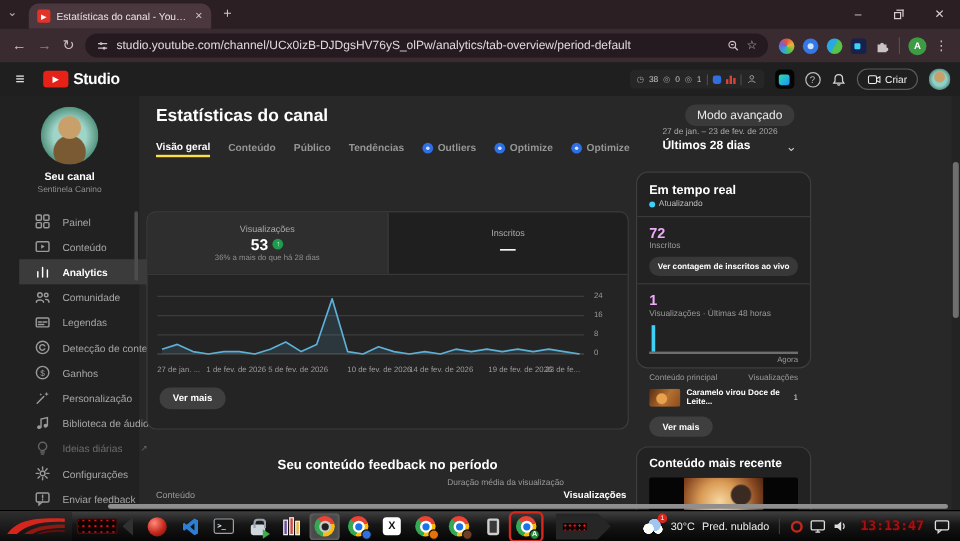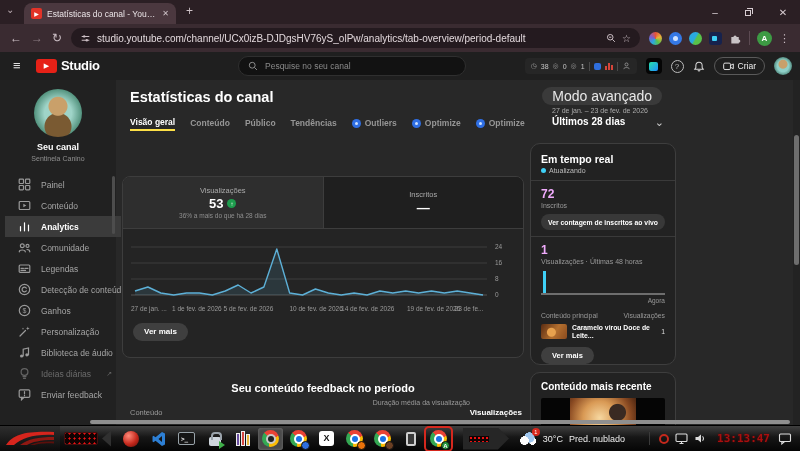--- a/index.html
+++ b/index.html
@@ -77,36 +77,36 @@
 
   
   .sidebar{position:absolute;left:0;top:0;bottom:0;width:116px;background:#212121;}
   .ch-avatar{position:absolute;left:34px;top:9px;width:48px;height:48px;border-radius:50%;
     background:
       radial-gradient(circle at 50% 36%,#c9a06a 0 9px,transparent 10px),
       radial-gradient(circle at 50% 78%,#7a5a32 0 13px,transparent 14px),
       radial-gradient(circle at 50% 50%,#9fd4c8 0 40%,#4f8f7a 72%,#2f5f4e 100%);}
   .ch-name{position:absolute;left:0;top:62px;width:116px;text-align:center;font-size:9px;font-weight:bold;color:#fff;}
   .ch-sub{position:absolute;left:0;top:75px;width:116px;text-align:center;font-size:7px;color:#8f8f8f;}
-  .side-nav{position:absolute;left:5px;top:94px;width:116px;}
+  .side-nav{position:absolute;left:16px;top:94px;width:116px;}
   .side-item{height:21px;display:flex;align-items:center;gap:10px;padding-left:13px;color:#a6a6a6;}
   .side-item .si{width:13px;height:13px;flex:0 0 auto;color:#9a9a9a;}
   .side-item .sl{font-size:8.5px;white-space:nowrap;overflow:hidden;}
   .side-item.active{background:#3b3b3b;color:#fff;}
   .side-item.active .si{color:#fff;}
   .side-item.active .sl{color:#fff;font-weight:bold;}
   .side-item.dimmed{opacity:0.55;}
   .side-item .ext{margin-left:auto;margin-right:9px;font-size:7px;color:#9a9a9a;}
   .side-scroll{position:absolute;right:1px;top:96px;width:3px;height:58px;background:#4d4d4d;border-radius:2px;}
 
   
   .content{position:absolute;left:116px;top:0;width:560px;bottom:0;}
   .page-title{position:absolute;left:14px;top:9px;font-size:14.5px;font-weight:bold;color:#fff;}
   .adv-pill{position:absolute;right:14px;top:7px;height:18px;background:#3a3a3a;border-radius:10px;
-    padding:0 10px;font-size:14px;color:#e8e8e8;display:flex;align-items:center;}
+    padding:0 10px;font-size:10px;color:#e8e8e8;display:flex;align-items:center;}
   .tabsrow{position:absolute;left:14px;top:36px;display:flex;gap:15px;align-items:center;height:16px;}
   .ptab{font-size:8.5px;font-weight:bold;color:#969696;display:flex;align-items:center;gap:4px;padding-bottom:2px;}
   .ptab.active{color:#fff;border-bottom:2px solid #fde047;}
   .ptab .bdot{width:9px;height:9px;border-radius:50%;background:#2f6fe4;position:relative;}
   .ptab .bdot::after{content:"";position:absolute;inset:3px;background:#cfe2ff;border-radius:50%;}
   .dateblock{position:absolute;right:28px;top:27px;text-align:left;}
   .date-range{font-size:7px;color:#ababab;}
   .date-period{font-size:10px;font-weight:bold;color:#fff;margin-top:2px;}
   .date-chev{position:absolute;right:12px;top:36px;color:#ccc;font-size:11px;}
   .headline{position:absolute;left:6px;top:64px;width:402px;text-align:center;font-size:12.5px;font-weight:bold;color:#fff;}
@@ -132,21 +132,21 @@
   .seemore{position:absolute;left:10px;top:146px;height:18px;background:#3f3f3f;border-radius:10px;
     padding:0 11px;color:#fff;font-size:8px;font-weight:bold;line-height:18px;display:inline-block;}
 
   .tc-title{position:absolute;left:6px;top:302px;width:402px;text-align:center;font-size:11px;font-weight:bold;color:#fff;}
   .tc-colcontent{position:absolute;left:14px;top:328px;font-size:7.5px;color:#9a9a9a;}
   .tc-colduration{position:absolute;left:248px;top:318px;width:106px;text-align:right;font-size:7px;color:#9a9a9a;line-height:1.3;}
   .tc-colviews{position:absolute;left:330px;top:328px;width:76px;text-align:right;font-size:8px;font-weight:bold;color:#fff;}
   .tc-divider{position:absolute;left:6px;top:341px;width:402px;border-top:1px solid #3d3d3d;}
 
   
-  .rt-card{position:absolute;left:414px;top:63px;width:146px;height:222px;background:#222;
+  .rt-card{position:absolute;left:414px;top:63px;width:146px;height:164px;background:#222;
     border:1px solid #3e3e3e;border-radius:10px;padding:9px 10px;}
   .rt-title{font-size:10.5px;font-weight:bold;color:#fff;}
   .rt-upd{font-size:7px;color:#bdbdbd;display:flex;align-items:center;gap:3px;margin-top:2px;}
   .cyandot{width:5px;height:5px;border-radius:50%;background:#3fd0f6;}
   .rt-hr{border:none;border-top:1px solid #3a3a3a;margin:6px -10px;}
   .rt-big{font-size:12px;font-weight:bold;color:#f0abfc;}
   .rt-sub{font-size:7px;color:#999;margin-top:1px;}
   .rt-live{margin-top:5px;height:16px;border-radius:8px;background:#383838;color:#fff;
     font-size:6.8px;font-weight:bold;display:flex;align-items:center;justify-content:center;}
   .rt-chart{margin-top:4px;height:26px;border-bottom:2px solid #6e6e6e;position:relative;}
@@ -211,21 +211,21 @@
     font:bold 6px/8px "Liberation Sans",sans-serif;color:#fff;text-align:center;}
   .bg-blue{background:#2f6fde;}.bg-orange{background:#e8710a;}.bg-brown{background:#6b3f23;}.bg-green{background:#23933c;}
   .i-capcut{width:15px;height:15px;background:#fff;border-radius:3px;color:#111;
     font:bold 9px/15px "Liberation Sans",sans-serif;text-align:center;}
   .i-phone{width:10px;height:14px;border:2px solid #cfcfcf;border-radius:2px;background:#3a3a3a;}
   .sep-arrow{margin-left:12px;width:46px;height:22px;background:#262626;
     clip-path:polygon(0 0,76% 0,100% 50%,76% 100%,0 100%);display:flex;align-items:center;padding-left:6px;}
   .sep-led{width:20px;height:6px;background:#120303;
     background-image:radial-gradient(circle,#e11 0.8px,transparent 1.1px);background-size:4px 4px;}
   .tb-spacer{flex:1;}
-  .weather{display:flex;align-items:center;gap:6px;margin-right:24px;}
+  .weather{display:flex;align-items:center;gap:6px;margin-right:8px;}
   .cloud{position:relative;width:19px;height:13px;
     background:radial-gradient(circle at 34% 66%,#fdfdfd 0 4.2px,transparent 4.5px),
       radial-gradient(circle at 60% 42%,#9fc6ee 0 5px,transparent 5.3px),
       radial-gradient(circle at 76% 70%,#fdfdfd 0 3.6px,transparent 3.9px);}
   .wbadge{position:absolute;top:-4px;right:-3px;width:8px;height:8px;border-radius:50%;background:#d6281e;
     color:#fff;font-size:5.5px;line-height:8px;text-align:center;}
   .wtext{font-size:9px;color:#ededed;}
   .tray{display:flex;align-items:center;gap:6px;padding-left:9px;border-left:1px solid #3a3a3a;margin-right:6px;}
   .i-ring{width:10px;height:10px;border-radius:50%;border:2px solid #c4281c;}
   .clock{font-family:"DejaVu Sans Mono",monospace;font-size:11px;font-weight:bold;color:#a80f0f;
@@ -288,27 +288,20 @@
       <span class="kebab">⋮</span>
     </div>
   </div>
 
   <div class="studiobar">
     <span class="hamb">≡</span>
     <div class="brand">
       <span class="yt">▶</span>
       <span class="brand-word">Studio</span>
     </div>
-    <div class="searchbox">
-      <svg width="10" height="10" viewBox="0 0 13 13">
-        <circle cx="5.5" cy="5.5" r="3.8" stroke="#8a8a8a" stroke-width="1.3" fill="none"></circle>
-        <path d="M8.4 8.4 L11.6 11.6" stroke="#8a8a8a" stroke-width="1.3"></path>
-      </svg>
-      <span class="search-ph">Pesquise no seu canal</span>
-    </div>
     <div class="hdr-right">
       <div class="statspill">
         <span class="sp-ic">◷</span>
         <span>38</span>
         <span class="sp-ic">◎</span>
         <span>0</span>
         <span class="sp-ic">◎</span>
         <span>1</span>
         <span class="sp-sep"></span>
         <span class="sp-sq"></span>
@@ -417,20 +410,27 @@
             </svg>
             <span class="sl">Biblioteca de áudio</span>
           </div>
           <div class="side-item dimmed">
             <svg class="si" viewBox="0 0 13 13" fill="none" stroke="currentColor" stroke-width="1.2" stroke-linecap="round">
               <circle cx="6.5" cy="5" r="3.4"></circle>
               <path d="M5 9.6 h3 M5.5 11.3 h2"></path>
             </svg>
             <span class="sl">Ideias diárias</span>
             <span class="ext">↗</span>
+          </div>
+          <div class="side-item">
+            <svg class="si" viewBox="0 0 13 13" fill="none" stroke="currentColor" stroke-width="1.2" stroke-linecap="round">
+              <circle cx="6.5" cy="6.5" r="2"></circle>
+              <path d="M6.5 1.2 v1.8 M6.5 10 v1.8 M1.2 6.5 h1.8 M10 6.5 h1.8 M2.7 2.7 l1.3 1.3 M9 9 l1.3 1.3 M10.3 2.7 L9 4 M4 9 l-1.3 1.3"></path>
+            </svg>
+            <span class="sl">Configurações</span>
           </div>
           <div class="side-item">
             <svg class="si" viewBox="0 0 13 13" fill="none" stroke="currentColor" stroke-width="1.2" stroke-linecap="round">
               <rect x="1.2" y="1.8" width="10.6" height="7.6" rx="1.2"></rect>
               <path d="M3.5 9.4 v2.4 l2.6 -2.4 M6.5 3.6 v2.2 M6.5 7.3 v0.4"></path>
             </svg>
             <span class="sl">Enviar feedback</span>
           </div>
         </nav>
       <div class="side-scroll"></div>

